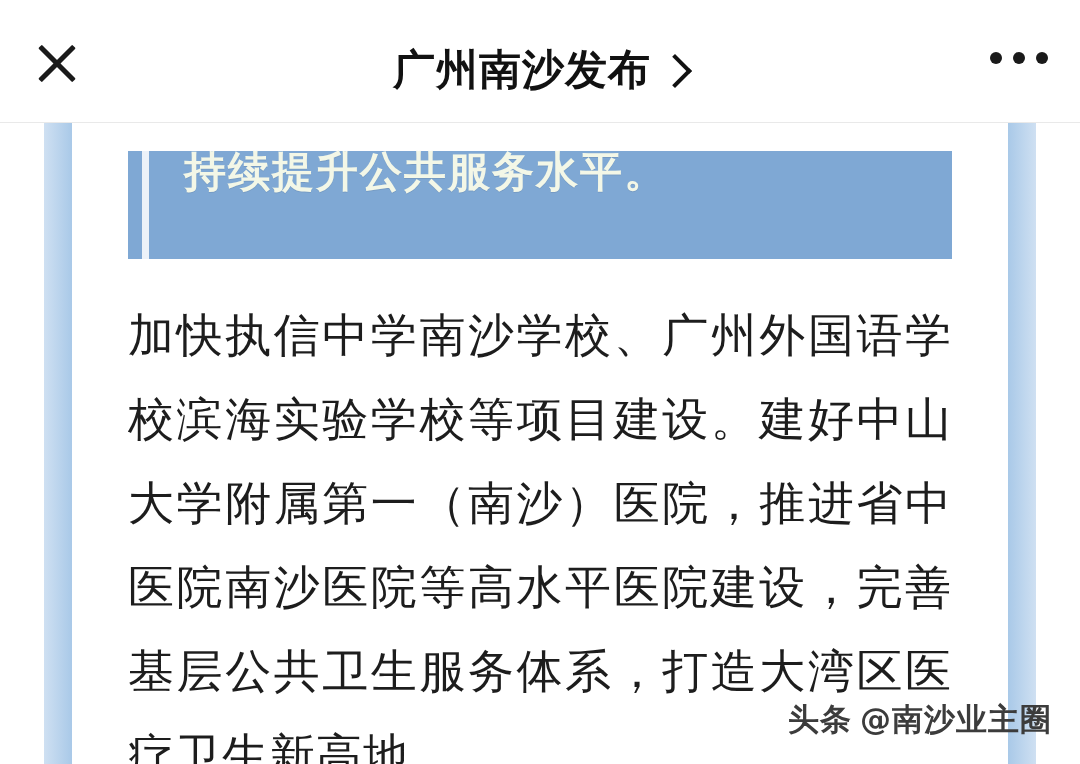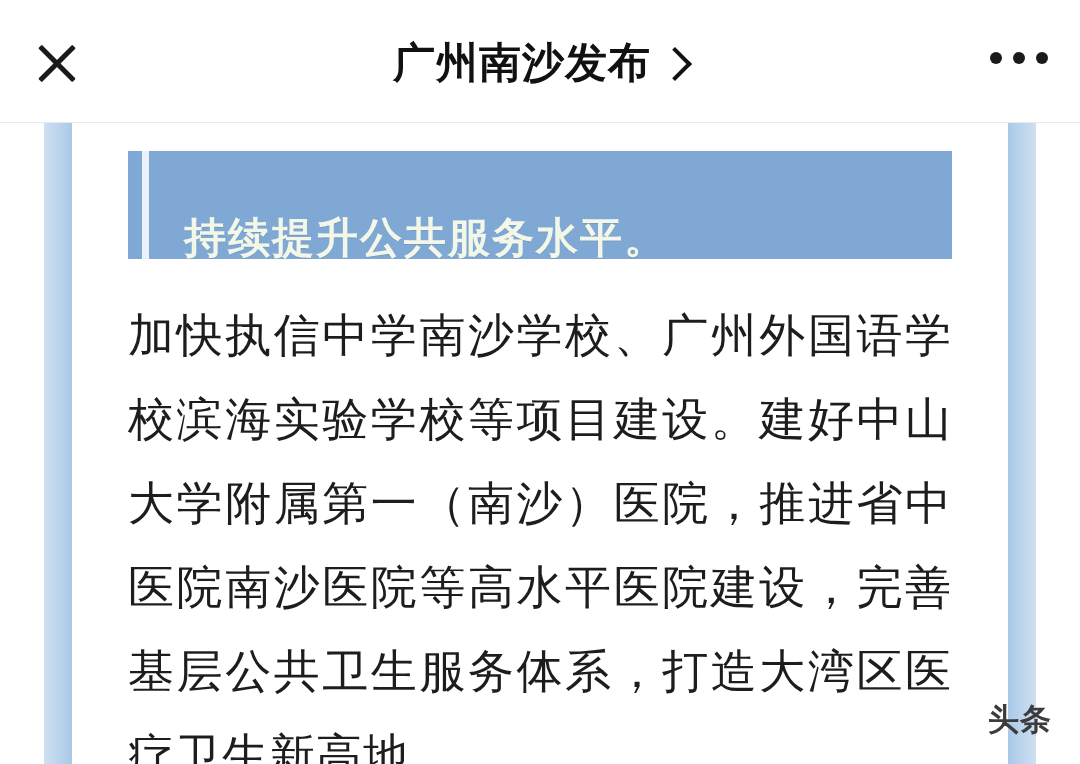--- a/index.html
+++ b/index.html
@@ -47,21 +47,21 @@
     background: #1a1a1a;
     border-radius: 1px;
   }
   .nav-close::before { transform: rotate(45deg); }
   .nav-close::after  { transform: rotate(-45deg); }
 
   .nav-title-wrap {
     position: absolute;
     left: 0;
     right: 0;
-    top: 36px;
+    top: 43px;
     display: flex;
     align-items: center;
     justify-content: center;
     gap: 10px;
   }
   .nav-title {
     font-size: 42px;
     font-weight: bold;
     color: #111111;
     letter-spacing: 1px;
@@ -116,21 +116,21 @@
     left: 128px;
     top: 28px;
     width: 824px;
   }
 
   .heading-band {
     position: relative;
     background: #7fa8d4;
     height: 108px;
     display: flex;
-    align-items: flex-end;
+    align-items: flex-start;
     padding-left: 56px;
     box-sizing: border-box;
     margin-bottom: 34px;
   }
   .heading-band::before {
     content: "";
     position: absolute;
     left: 14px;
     top: 0;
     width: 7px;
@@ -197,16 +197,17 @@
 
     <div class="article">
       <div class="heading-band">
         <div class="heading-text">持续提升公共服务水平。</div>
       </div>
       <div class="body-text">加快执信中学南沙学校、广州外国语学校滨海实验学校等项目建设。建好中山大学附属第一（南沙）医院，推进省中医院南沙医院等高水平医院建设，完善基层公共卫生服务体系，打造大湾区医疗卫生新高地。</div>
     </div>
 
     <div class="watermark">
       <span class="wm-brand">头条</span>
+      <span class="wm-account">@南沙业主圈</span>
     </div>
   </div>
 
 </div>
 
 </body></html>

